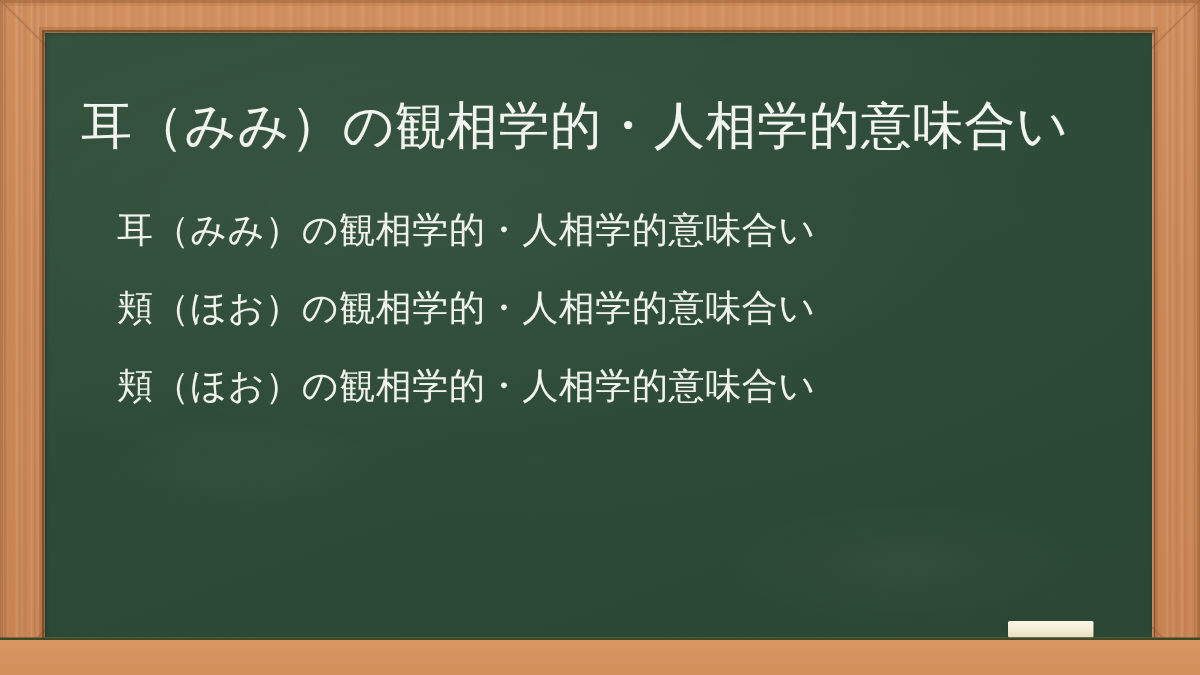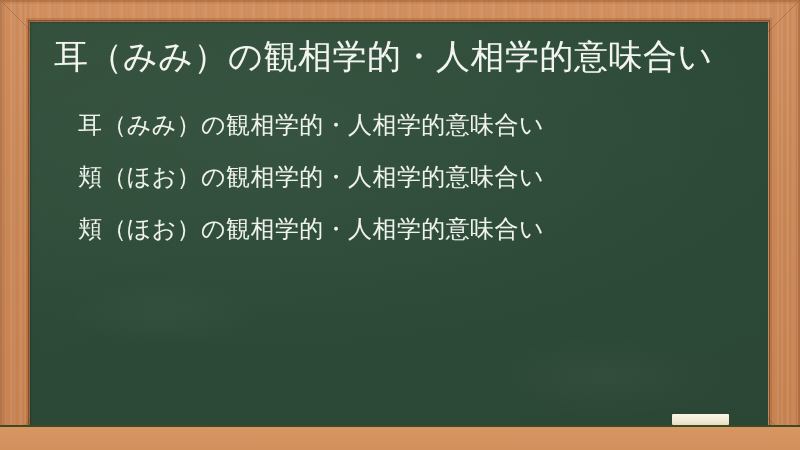--- a/index.html
+++ b/index.html
@@ -114,20 +114,21 @@
       radial-gradient(ellipse 180px 60px at 78% 88%, rgba(236,240,230,0.035), rgba(0,0,0,0) 70%),
       radial-gradient(ellipse 140px 50px at 18% 72%, rgba(236,240,230,0.025), rgba(0,0,0,0) 70%);
   }
 
   
   .board-inner {
     position: absolute;
     inset: 0;
     padding: 12px 18px 0 18px;
     box-sizing: border-box;
+    margin-top: 28px;
   }
 
   #title {
     color: #F2F5EF;
     font-size: 34px;
     line-height: 1.32;
     font-weight: 400;
     letter-spacing: 0.5px;
     margin: 0;
     padding: 0 6px;

